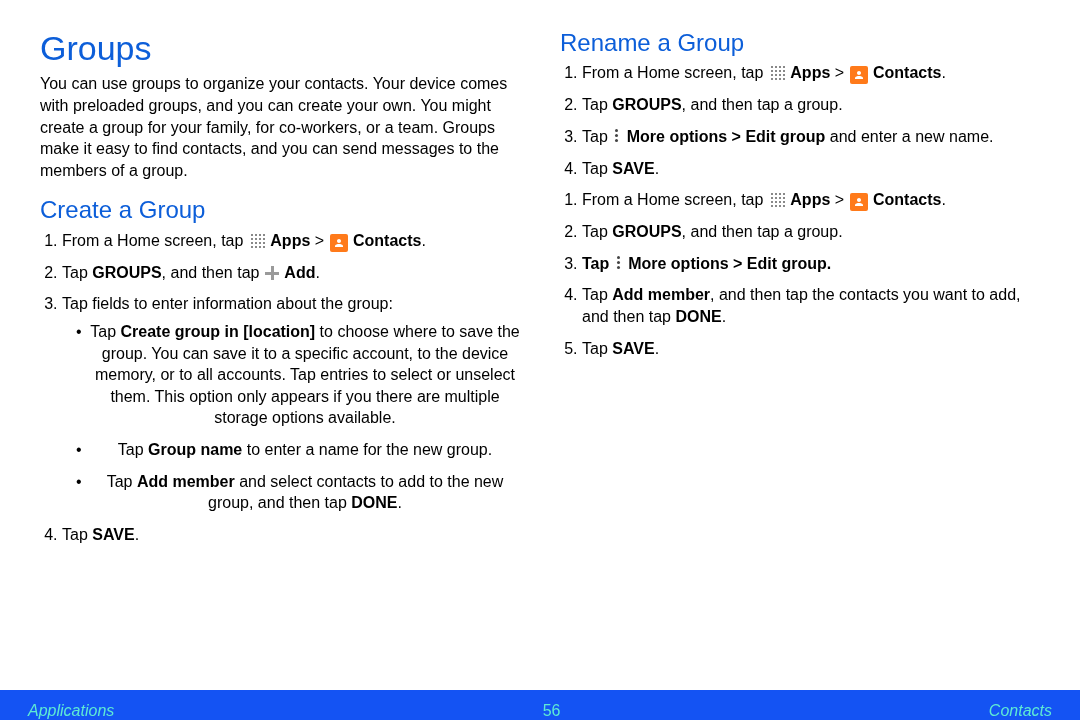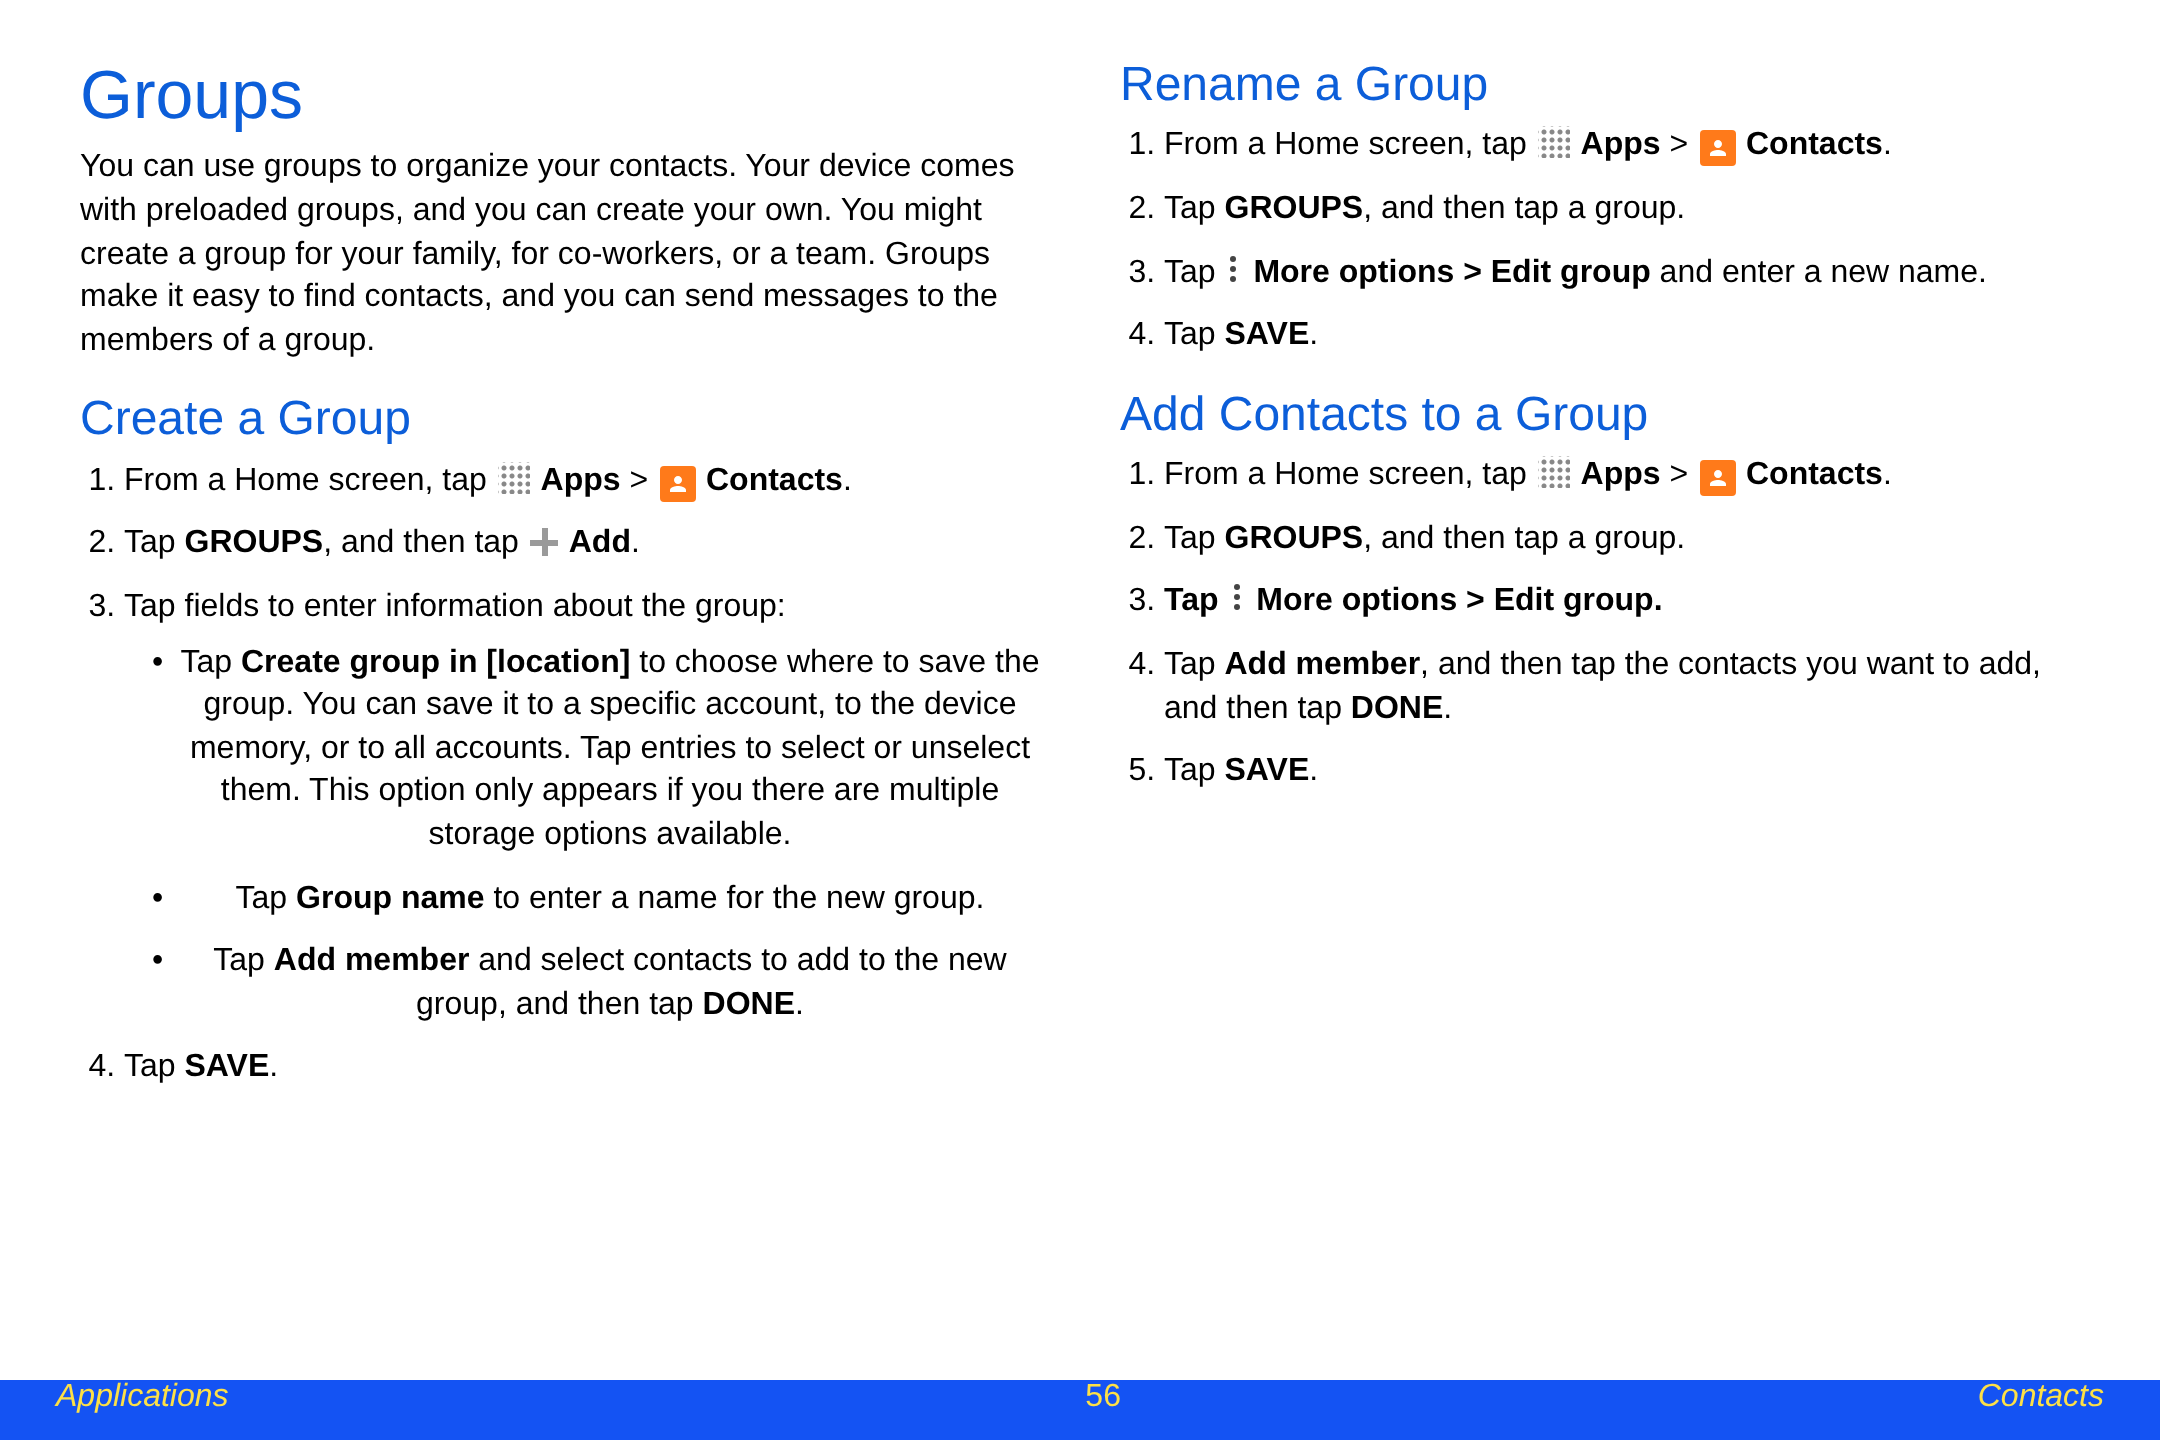--- a/index.html
+++ b/index.html
@@ -128,23 +128,23 @@
     border-radius: 50%;
   }
 
   .footer {
     position: absolute;
     left: 0;
     right: 0;
     bottom: 0;
     height: 30px;
     background: #1453f3;
-    color: #fde047;
+    color: #5eead4;
     display: flex;
-    align-items: flex-start;
+    align-items: flex-end;
     justify-content: space-between;
     padding: 0 28px;
     font-style: italic;
     font-size: 16px;
     gap: 40px;
   }
   .footer .center { font-style: normal; }
 </style>
 </head>
 <body>
@@ -200,21 +200,20 @@
         <span>Tap </span><span class="b">GROUPS</span><span>, and then tap a group.</span>
       </li>
       <li>
         <span>Tap </span><span class="icon-more"></span> <span class="b">More options &gt; Edit group</span><span> and enter a new name.</span>
       </li>
       <li>
         <span>Tap </span><span class="b">SAVE</span><span>.</span>
       </li>
     </ol>
 
-    <h2>Add Contacts to a Group</h2>
     <ol>
       <li>
         <span>From a Home screen, tap </span><span class="nowrap"><span class="icon-apps"></span> <span class="b">Apps</span><span> &gt; </span><span class="icon-contacts">
               <svg viewBox="0 0 24 24">
                 <path d="M12 12c2.2 0 4-1.8 4-4s-1.8-4-4-4-4 1.8-4 4 1.8 4 4 4zm0 2c-2.7 0-8 1.3-8 4v2h16v-2c0-2.7-5.3-4-8-4z"></path>
               </svg>
             </span> <span class="b">Contacts</span><span>.</span></span>
       </li>
       <li>
         <span>Tap </span><span class="b">GROUPS</span><span>, and then tap a group.</span>

